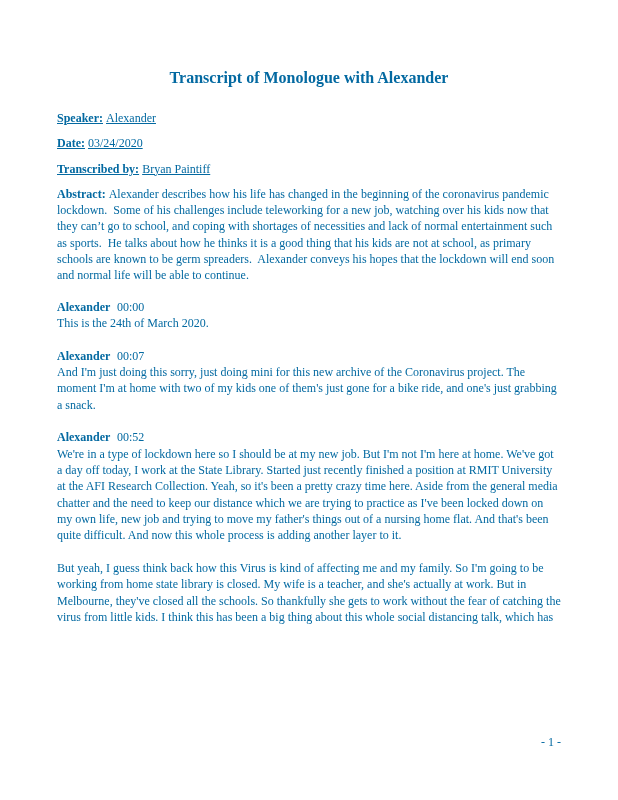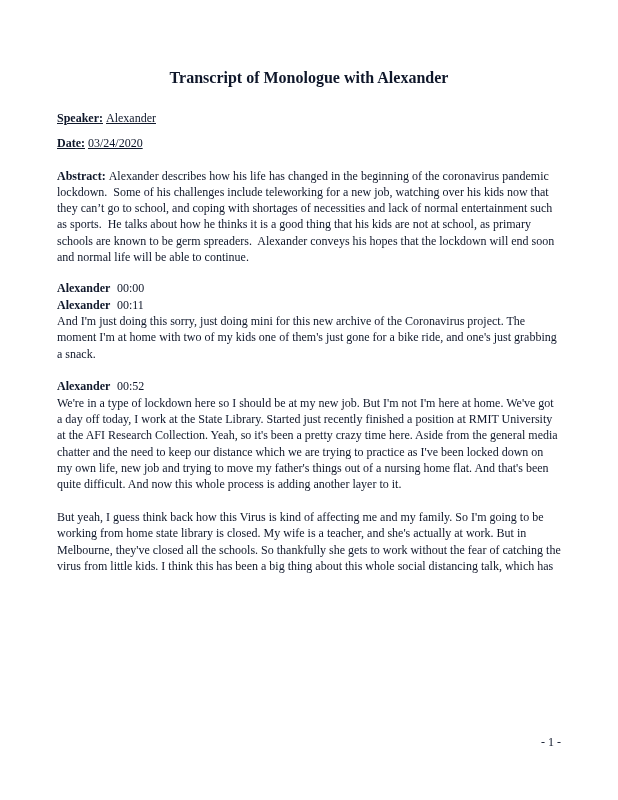--- a/index.html
+++ b/index.html
@@ -6,21 +6,21 @@
     margin: 0;
     padding: 0;
     background: #ffffff;
   }
   .page {
     position: relative;
     width: 618px;
     height: 800px;
     box-sizing: border-box;
     background: #ffffff;
-    color: #0f172a;
+    color: #0369a1;
     font-family: "Liberation Serif", "DejaVu Serif", serif;
     font-size: 12px;
     line-height: 16.3px;
     padding: 68px 57px 16px 57px;
     overflow: hidden;
   }
   .doc-title {
     font-size: 16px;
     font-weight: bold;
     text-align: center;
@@ -29,21 +29,21 @@
   }
   .meta-row {
     margin: 0 0 9px 0;
     text-decoration: underline;
   }
   .meta-label, .abstract-label {
     font-weight: bold;
     margin-right: 0.25em;
   }
   .abstract {
-    margin: 16px 0 15px 0;
+    margin: 9px 0 15px 0;
   }
   .abstract-text, .entry-text, .meta-value {
     white-space: pre-wrap;
   }
   .entry-head {
     margin: 0;
   }
   .entry-speaker {
     font-weight: bold;
   }
@@ -68,35 +68,39 @@
 
   <h1 class="doc-title">Transcript of Monologue with Alexander</h1>
 
   <div>
     <p class="meta-row">
       <span class="meta-label">Speaker:</span><span class="meta-value">Alexander</span>
     </p>
     <p class="meta-row">
       <span class="meta-label">Date:</span><span class="meta-value">03/24/2020</span>
     </p>
+    <p class="meta-row">
+      <span class="meta-label">Transcribed by:</span><span class="meta-value">Bryan Paintiff</span>
+    </p>
   </div>
 
   <p class="abstract">
     <span class="abstract-label">Abstract:</span><span class="abstract-text">Alexander describes how his life has changed in the beginning of the coronavirus pandemic lockdown.  Some of his challenges include teleworking for a new job, watching over his kids now that they can’t go to school, and coping with shortages of necessities and lack of normal entertainment such as sports.  He talks about how he thinks it is a good thing that his kids are not at school, as primary schools are known to be germ spreaders.  Alexander conveys his hopes that the lockdown will end soon and normal life will be able to continue.</span>
   </p>
 
   <div class="entry">
     <p class="entry-head">
       <span class="entry-speaker">Alexander</span><span class="entry-timestamp">00:00</span>
     </p>
+    <p class="entry-text">This is the 24th of March 2020.</p>
   </div>
 
   <div class="entry">
     <p class="entry-head">
-      <span class="entry-speaker">Alexander</span><span class="entry-timestamp">00:11</span>
+      <span class="entry-speaker">Alexander</span><span class="entry-timestamp">00:07</span>
     </p>
   </div>
 
   <div class="entry">
     <p class="entry-text">And I'm just doing this sorry, just doing mini for this new archive of the Coronavirus project. The moment I'm at home with two of my kids one of them's just gone for a bike ride, and one's just grabbing a snack.</p>
   </div>
 
   <div class="entry">
     <p class="entry-head">
       <span class="entry-speaker">Alexander</span><span class="entry-timestamp">00:52</span>

